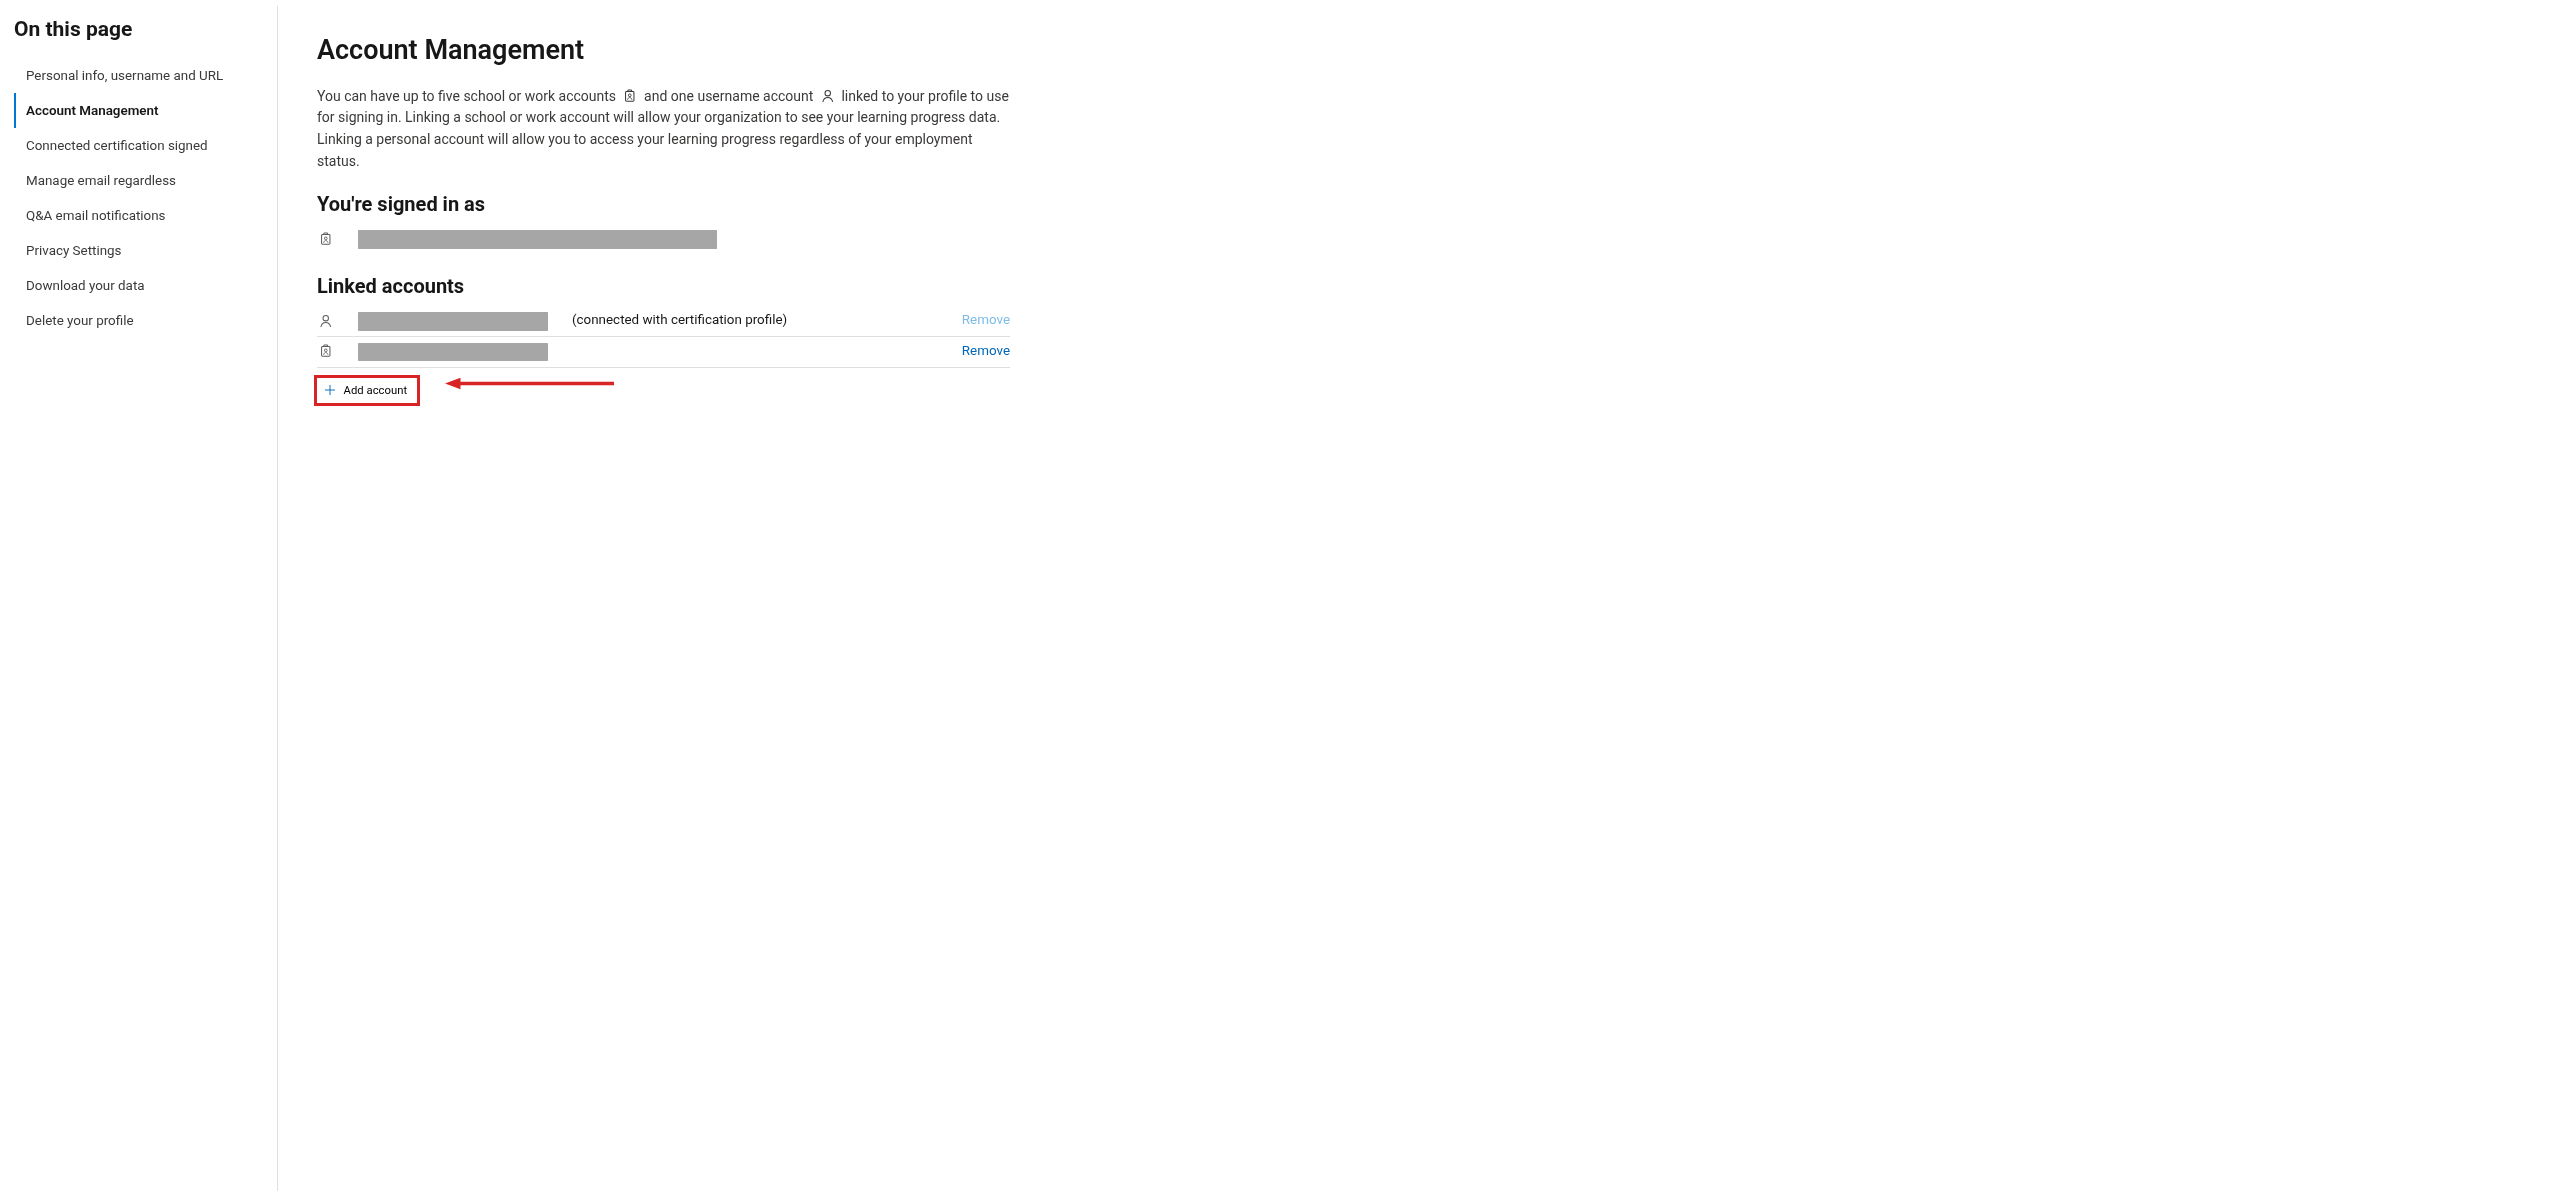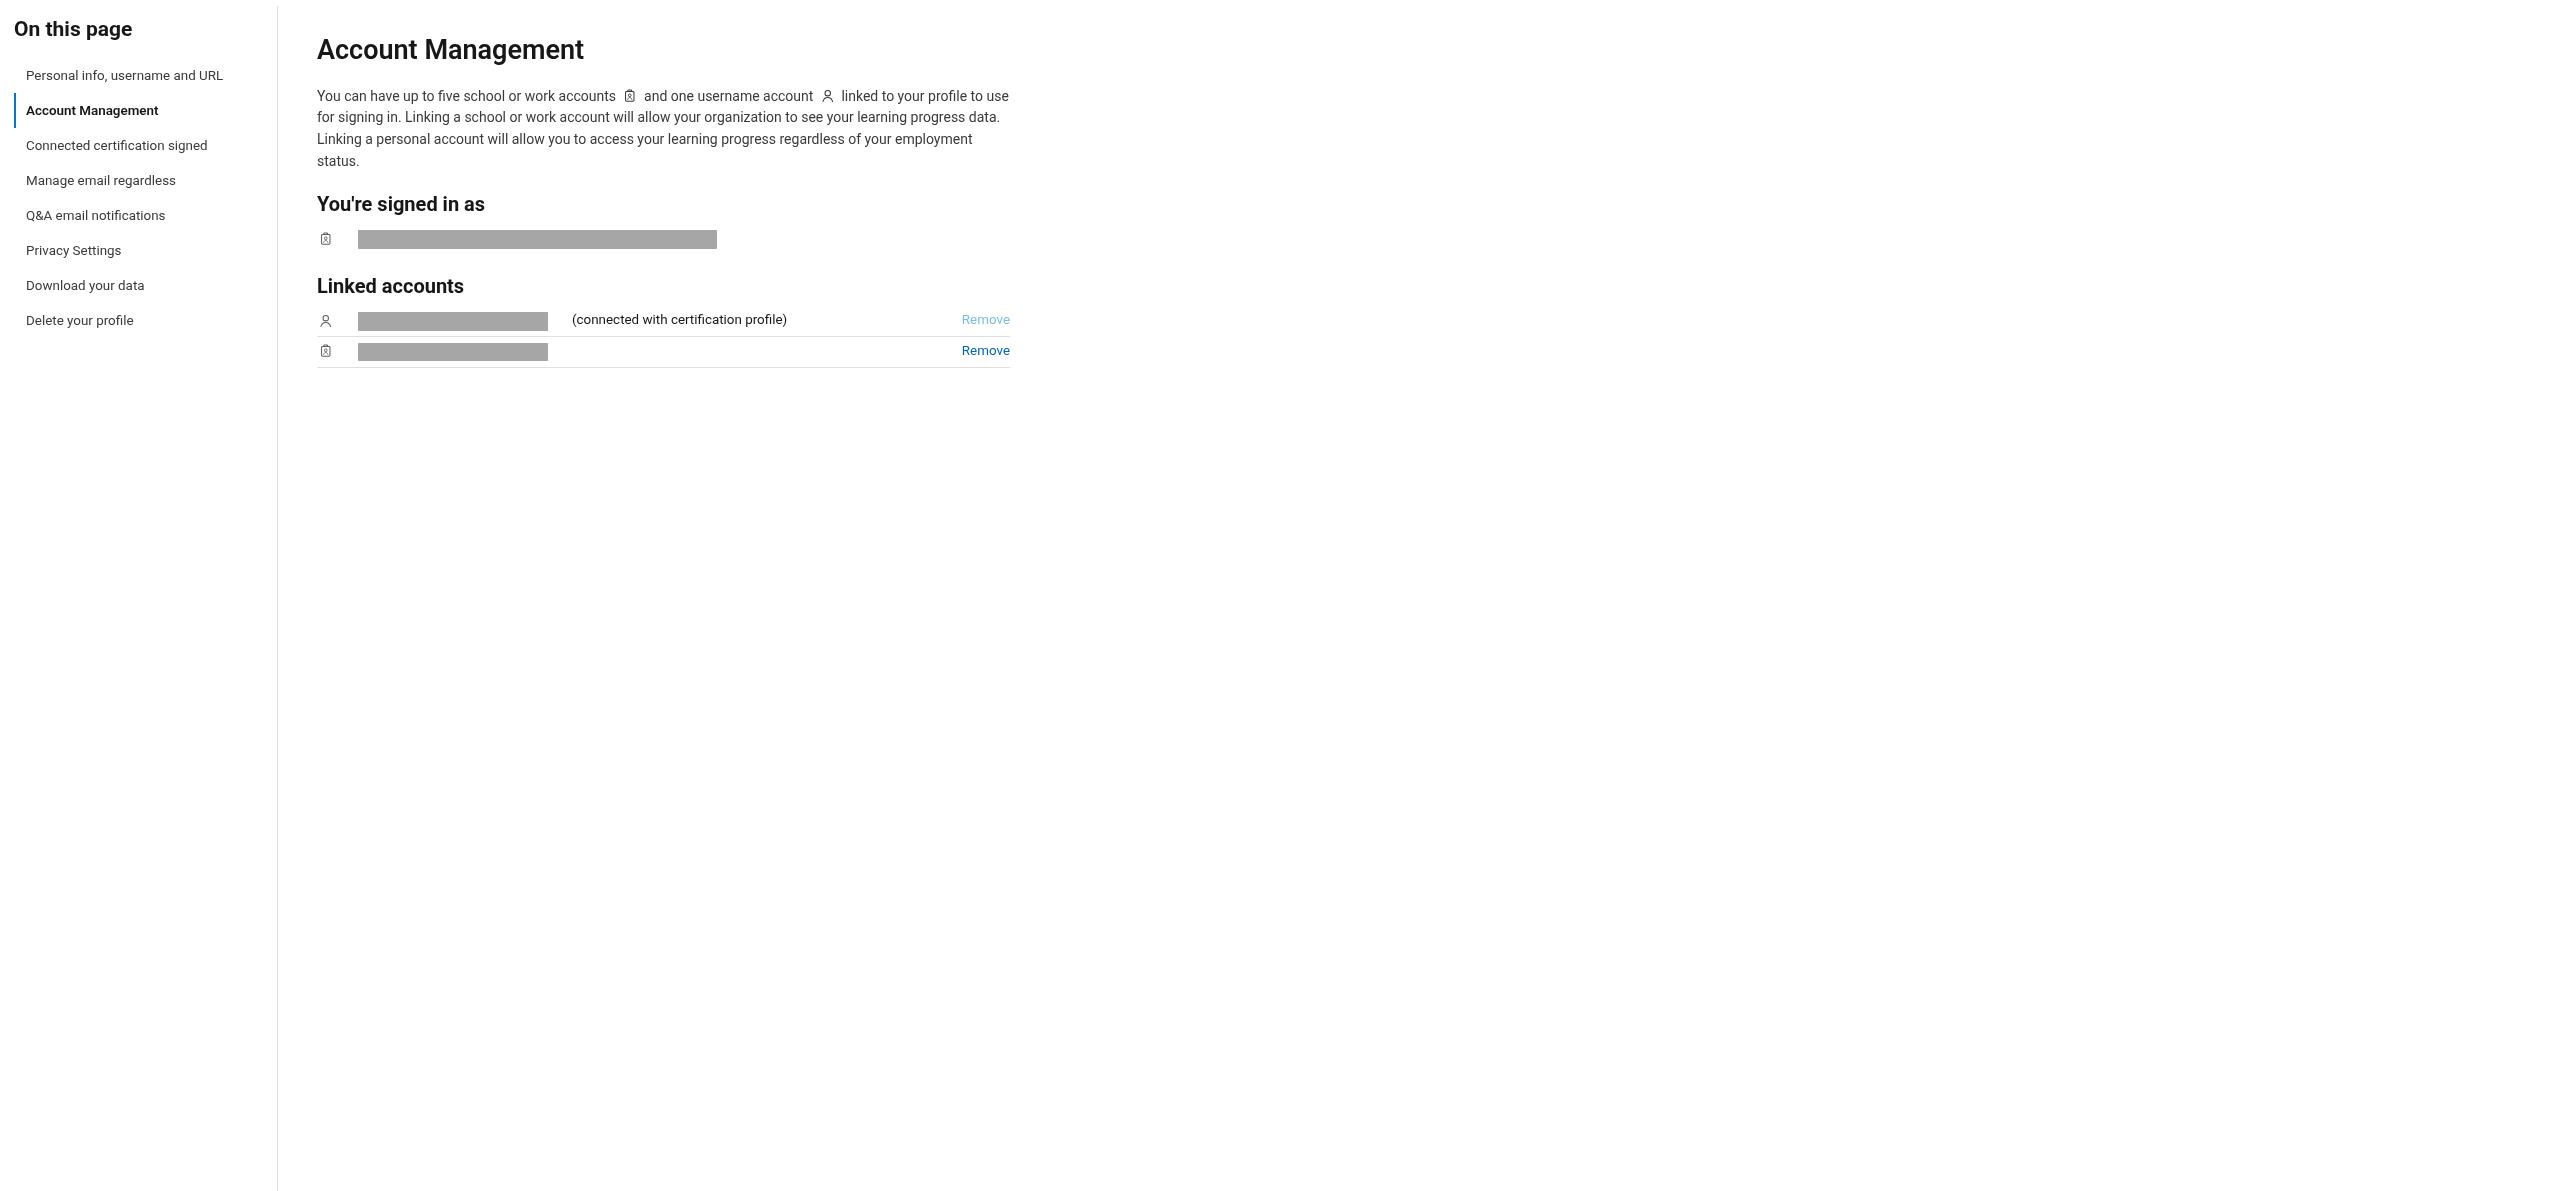--- a/index.html
+++ b/index.html
@@ -260,16 +260,32 @@
           <svg width="15.5" height="15.5" viewBox="0 0 24 24">
               <use href="#ic-badge"></use>
             </svg>
         </span>
         <span class="redacted w-md"></span>
         <span class="row-note"></span>
         <span class="row-spacer"></span>
         <a class="row-action">Remove</a>
       </div>
 
+      <div style="display:flex; align-items:center;">
+        <button type="button" class="add-account-wrap" style="background:none;border:none;font:inherit;">
+          <span class="plus">
+            <svg width="14" height="14" viewBox="0 0 24 24">
+                <use href="#ic-plus"></use>
+              </svg>
+          </span>
+          <span>Add account</span>
+        </button>
+        <span class="annotation-arrow">
+          <svg width="169" height="17" viewBox="0 0 240 24">
+            <line x1="240" y1="12" x2="18" y2="12" stroke="#d82424" stroke-width="5"></line>
+            <polygon points="0,12 22,4 22,20" fill="#d82424"></polygon>
+          </svg>
+        </span>
+      </div>
     </main>
   </div>
 </div>
 
 
 </body></html>

